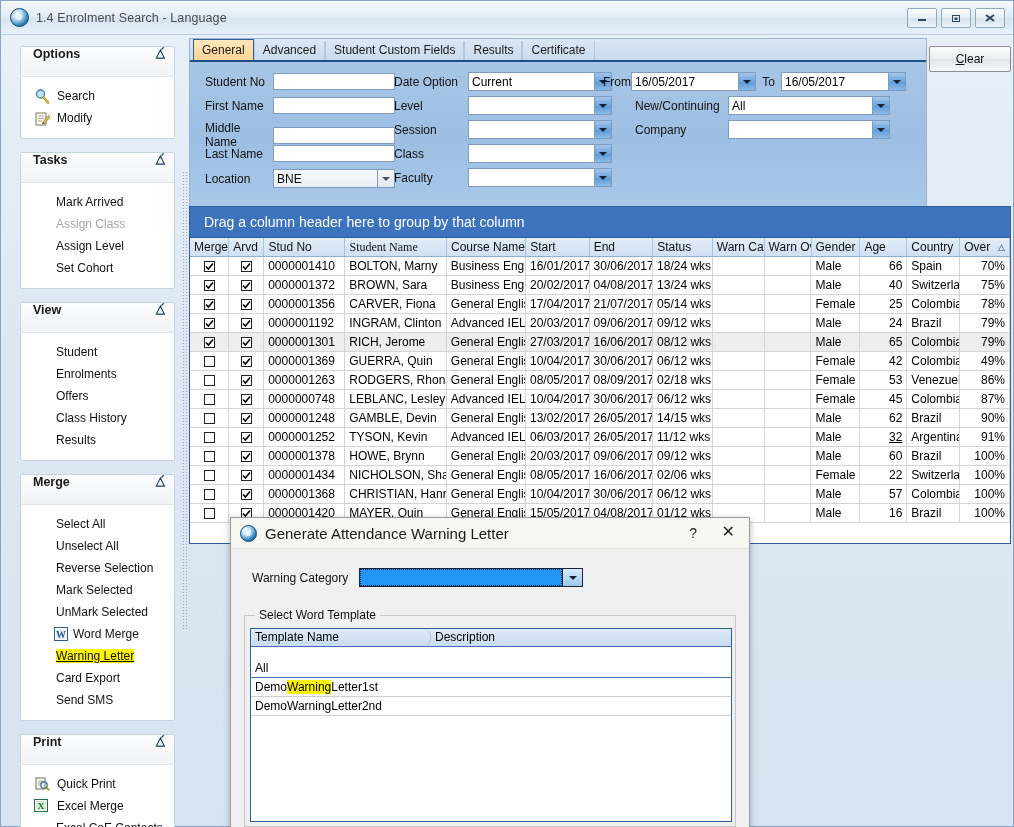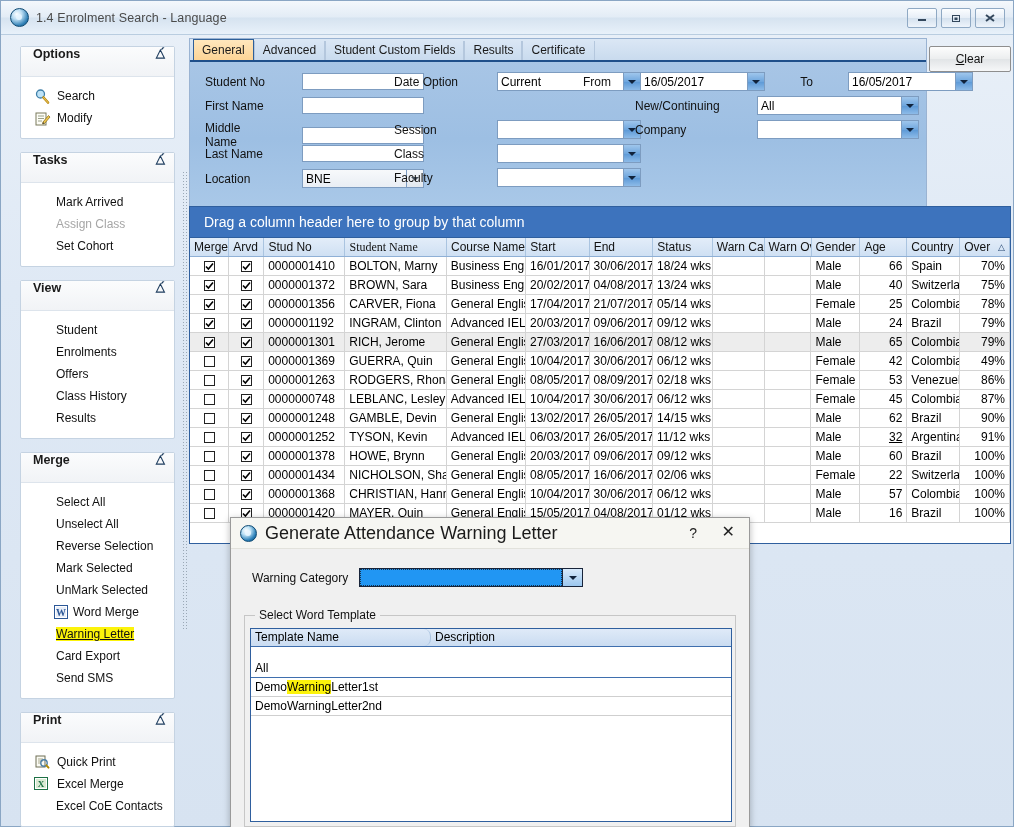--- a/index.html
+++ b/index.html
@@ -98,21 +98,21 @@
   }
   .tab:first-child{border-left:1px solid #2e5f99;}
   .tab.active{
     background:linear-gradient(180deg,#ffe7bd 0%,#fcd496 100%);
     border:1px solid #2e5f99;border-bottom:none;
     height:20px;line-height:20px;font-weight:normal;text-align:right;
   }
   .formarea{
     position:absolute;left:1px;top:23px;right:1px;bottom:1px;
   }
-  .frow{position:absolute;display:flex;align-items:center;gap:29px;}
+  .frow{position:absolute;display:flex;align-items:center;}
   .flabel{font-size:12px;color:#111;}
   .ftext{
     height:17px;background:#fff;border:1px solid #7d9cc0;box-sizing:border-box;
     font-size:12px;padding:0 3px;line-height:16px;color:#000;
   }
   .fcombo{
     height:19px;background:#fff;border:1px solid #7d9cc0;box-sizing:border-box;
     display:flex;align-items:center;justify-content:space-between;
     font-size:12px;padding-left:3px;color:#000;
   }
@@ -193,21 +193,21 @@
   }
   .dlg-icon{
     width:15px;height:15px;margin-left:9px;margin-right:8px;border-radius:50%;
     background:radial-gradient(circle at 35% 32%,#ffffff 0%,#bfe3f6 30%,#2a7fb8 68%,#0f4c78 100%);
     border:1px solid #0e4a73;position:relative;
   }
   .dlg-icon:after{
     content:"";position:absolute;left:4px;top:4px;width:6px;height:6px;border-radius:50%;
     background:#eaf7ff;opacity:.85;
   }
-  .dlg-title-text{font-size:18px;color:#1a1a1a;}
+  .dlg-title-text{font-size:15px;color:#1a1a1a;}
   .dlg-help{position:absolute;right:52px;top:7px;font-size:14px;color:#222;}
   .dlg-close{position:absolute;right:14px;top:6px;font-size:16px;color:#222;line-height:16px;}
   .dlg-body{position:relative;padding:0;height:280px;}
 
   .cat-row{position:absolute;left:21px;top:19px;display:flex;align-items:center;}
   .cat-label{font-size:12px;color:#111;width:107px;}
   .cat-combo{
     width:224px;height:19px;border:1px solid #18243a;box-sizing:border-box;
     display:flex;align-items:stretch;background:#2196f3;
   }
@@ -307,20 +307,23 @@
       <div class="panel-head">
         <span class="panel-title">Tasks</span>
         <span class="chev">△́</span>
       </div>
       <div class="panel-body">
         <div class="item indent">
           <span class="item-label">Mark Arrived</span>
         </div>
         <div class="item indent disabled">
           <span class="item-label">Assign Class</span>
+        </div>
+        <div class="item indent">
+          <span class="item-label">Assign Level</span>
         </div>
         <div class="item indent">
           <span class="item-label">Set Cohort</span>
         </div>
       </div>
     </div>
 
     <div class="panel">
       <div class="panel-head">
         <span class="panel-title">View</span>
@@ -465,20 +468,29 @@
 
         <div class="frow" style="left:203px;top:10px;">
           <span class="flabel" style="width:74px;">Date Option</span>
           <div class="fcombo" style="width:144px;">
             <span>Current</span>
             <span class="arrowbtn">
                 <i class="caret"></i>
               </span>
           </div>
         </div>
+        <div class="frow" style="left:203px;top:34px;">
+          <span class="flabel" style="width:74px;">Level</span>
+          <div class="fcombo" style="width:144px;">
+            <span></span>
+            <span class="arrowbtn">
+                <i class="caret"></i>
+              </span>
+          </div>
+        </div>
         <div class="frow" style="left:203px;top:58px;">
           <span class="flabel" style="width:74px;">Session</span>
           <div class="fcombo" style="width:144px;">
             <span></span>
             <span class="arrowbtn">
                 <i class="caret"></i>
               </span>
           </div>
         </div>
         <div class="frow" style="left:203px;top:82px;">
@@ -493,21 +505,21 @@
         <div class="frow" style="left:203px;top:106px;">
           <span class="flabel" style="width:74px;">Faculty</span>
           <div class="fcombo" style="width:144px;">
             <span></span>
             <span class="arrowbtn">
                 <i class="caret"></i>
               </span>
           </div>
         </div>
 
-        <div class="frow" style="left:392px;top:10px;">
+        <div class="frow" style="left:412px;top:10px;">
           <span class="flabel" style="width:28px;">From</span>
           <div class="fcombo" style="width:125px;">
             <span>16/05/2017</span>
             <span class="arrowbtn">
                 <i class="caret"></i>
               </span>
           </div>
           <span class="flabel" style="width:25px;text-align:center;">To</span>
           <div class="fcombo" style="width:125px;">
             <span>16/05/2017</span>

